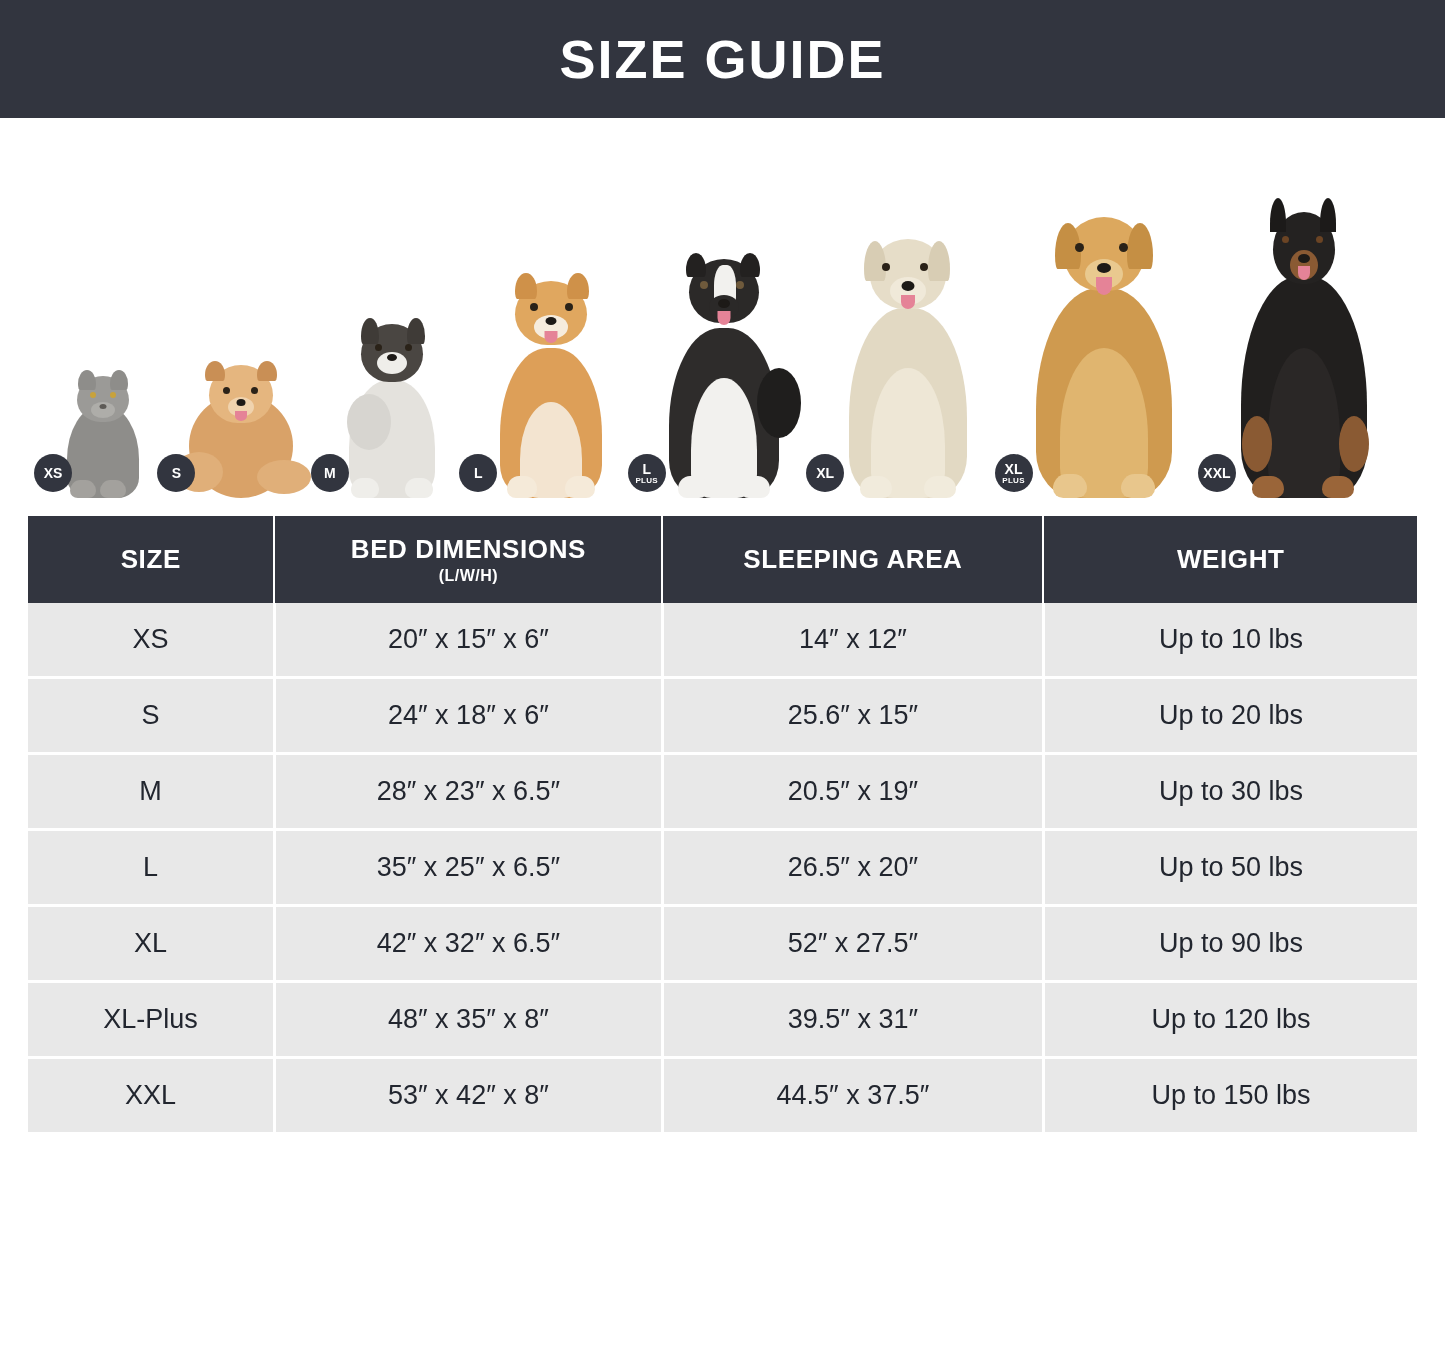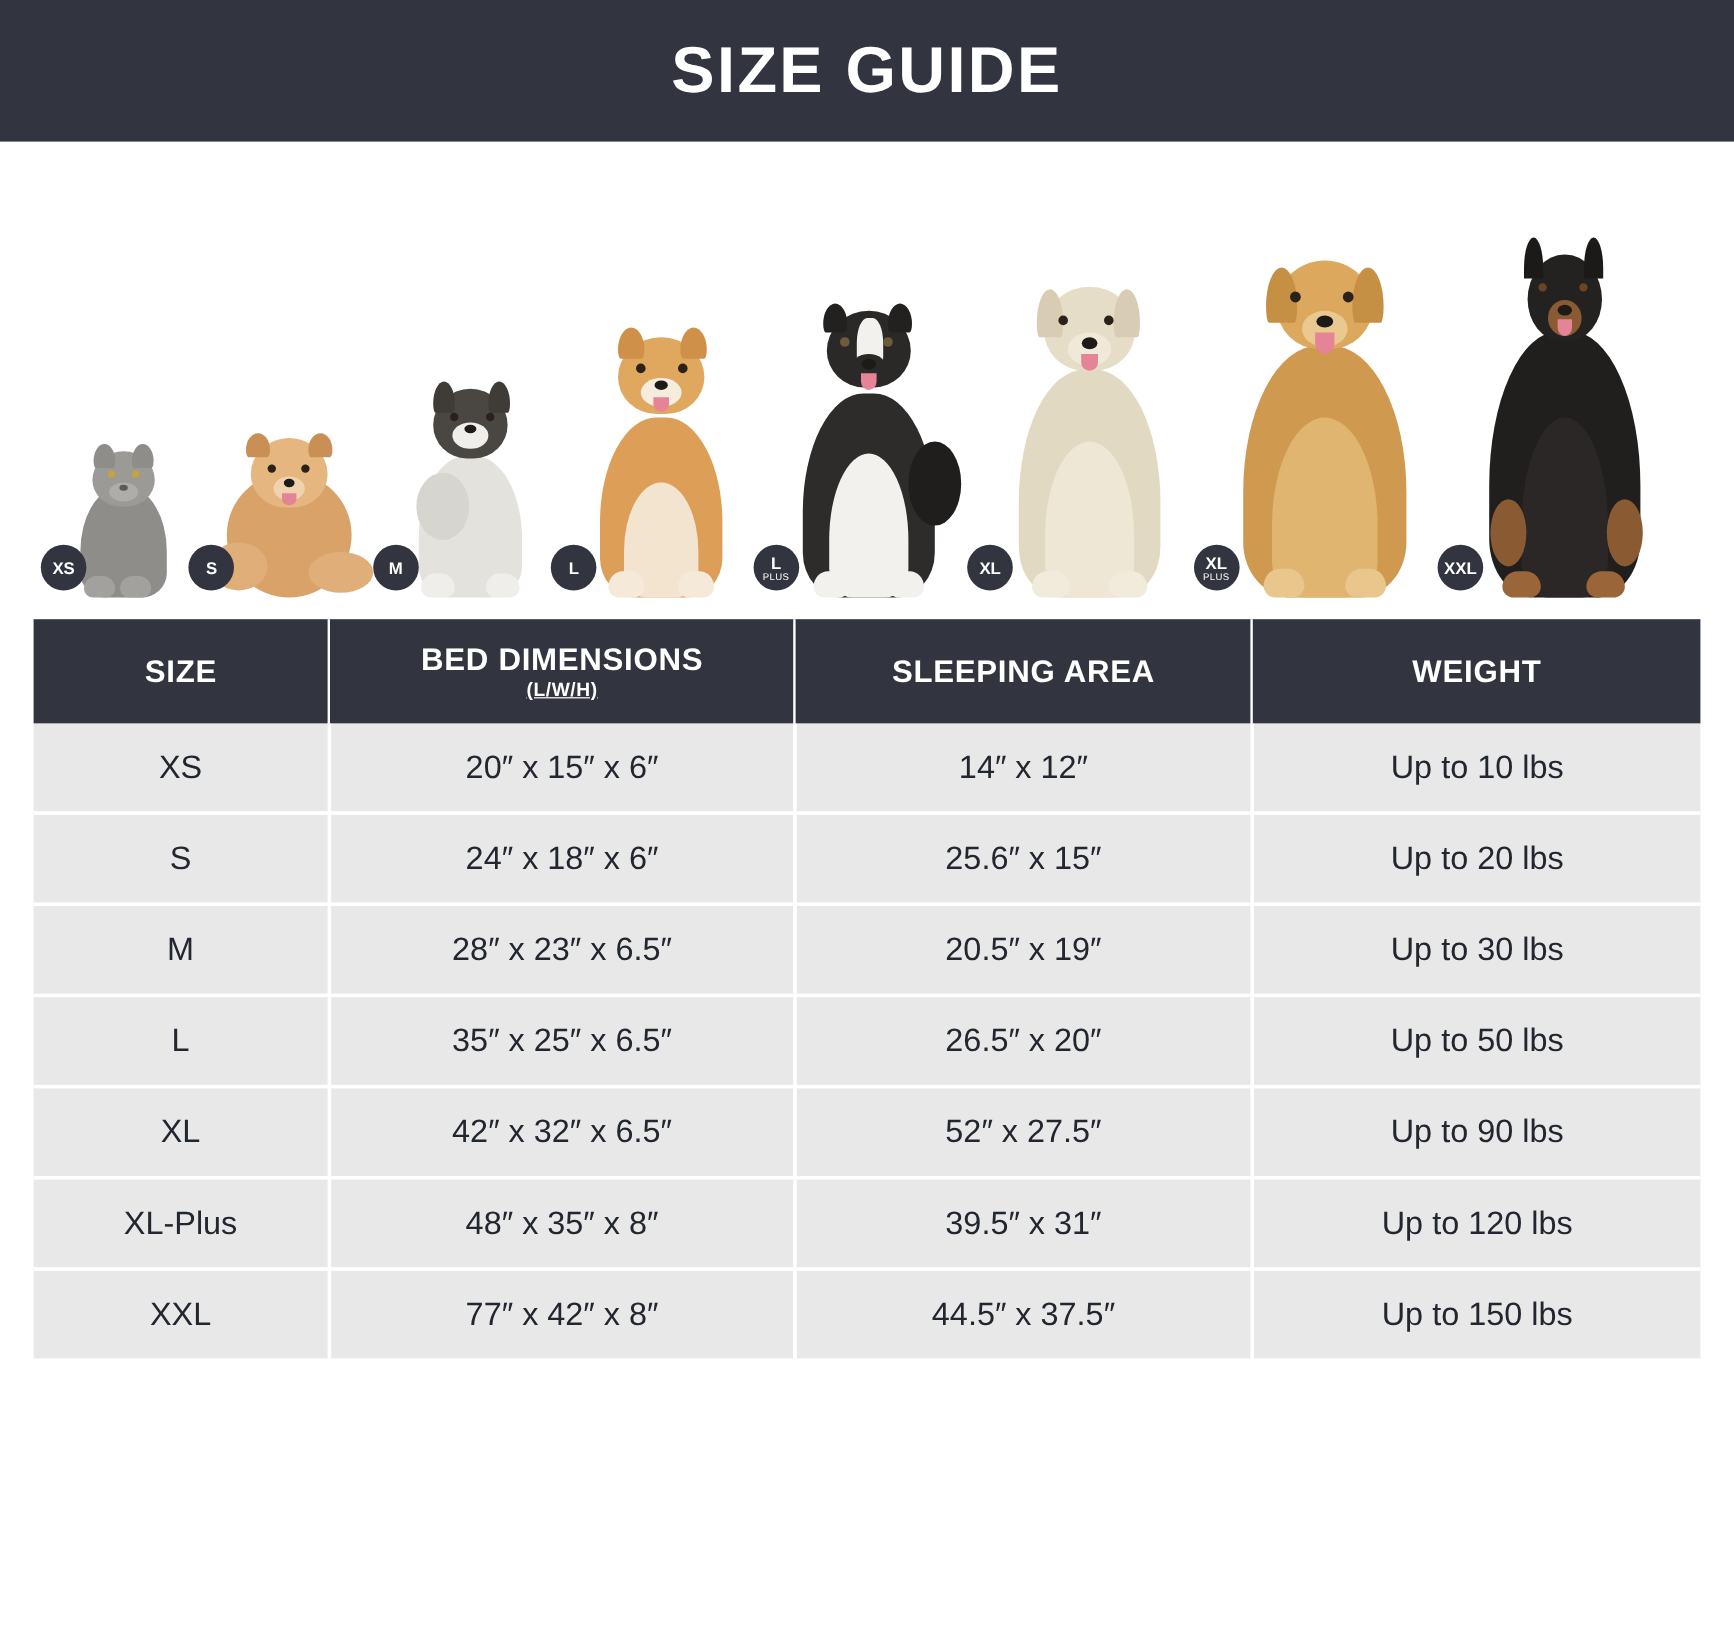--- a/index.html
+++ b/index.html
@@ -81,21 +81,21 @@
     flex-direction: column;
     align-items: center;
     justify-content: center;
     font-size: 14px;
     font-weight: bold;
     line-height: 1;
     z-index: 5;
   }
   .pet-badge .sub {
     font-size: 8px;
-    font-weight: normal;
+    font-weight: bold;
     margin-top: 1px;
     letter-spacing: 0.3px;
   }
 
   
   .animal {
     position: relative;
   }
   .animal .body {
     position: absolute;
@@ -174,21 +174,20 @@
     border-right: 2px solid #ffffff;
     letter-spacing: 0.6px;
   }
   thead th:last-child { border-right: none; }
   thead th .sub {
     display: block;
     font-size: 16px;
     font-weight: bold;
     margin-top: 2px;
     letter-spacing: 0.5px;
-    text-decoration: underline;
   }
   th.col-size { width: 17.5%; }
   th.col-dims { width: 28%; }
   th.col-sleep { width: 27.5%; }
   th.col-weight { width: 27%; }
 
   tbody td {
     background: #e8e8e8;
     text-align: center;
     font-size: 27px;
@@ -427,21 +426,21 @@
           <td>Up to 90 lbs</td>
         </tr>
         <tr>
           <td>XL-Plus</td>
           <td>48″ x 35″ x 8″</td>
           <td>39.5″ x 31″</td>
           <td>Up to 120 lbs</td>
         </tr>
         <tr>
           <td>XXL</td>
-          <td>77″ x 42″ x 8″</td>
+          <td>53″ x 42″ x 8″</td>
           <td>44.5″ x 37.5″</td>
           <td>Up to 150 lbs</td>
         </tr>
       </tbody>
     </table>
   </div>
 
 </div>
 
 </body></html>

